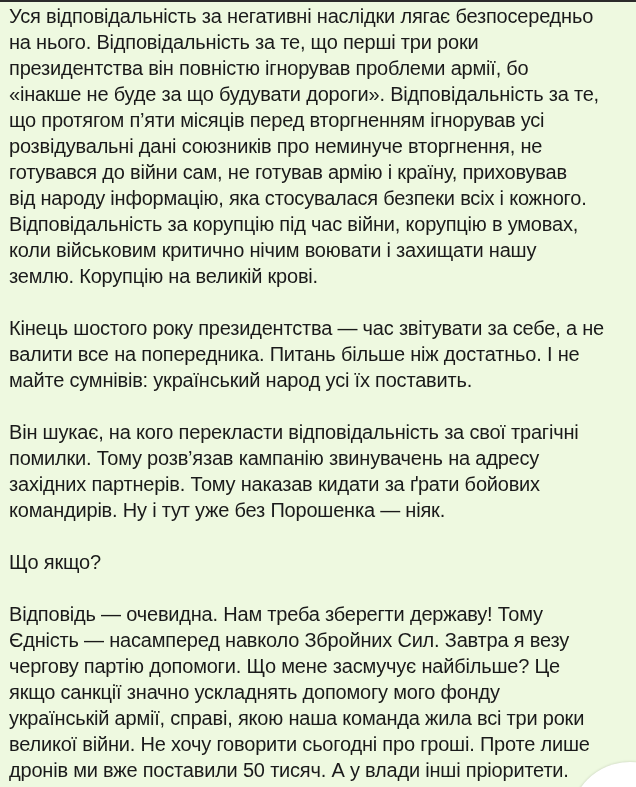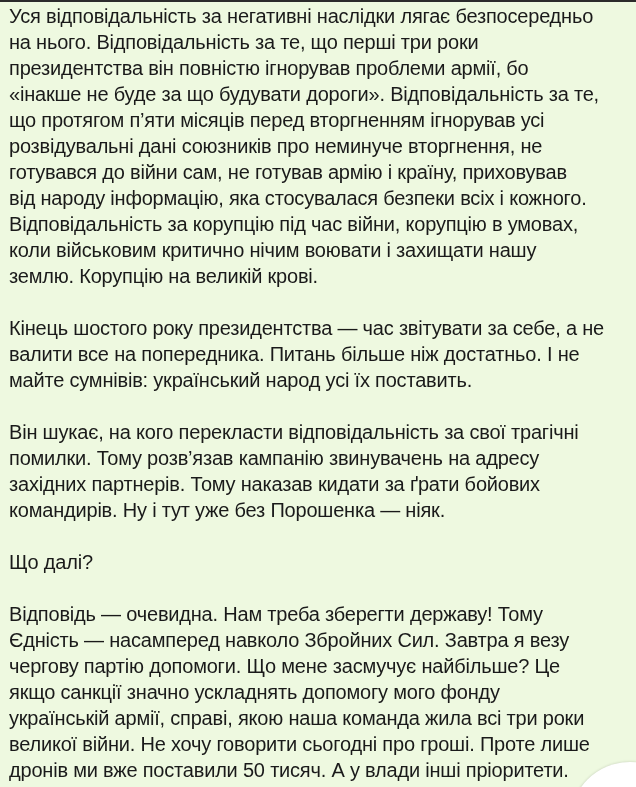--- a/index.html
+++ b/index.html
@@ -68,21 +68,21 @@
 Відповідальність за корупцію під час війни, корупцію в умовах,
 коли військовим критично нічим воювати і захищати нашу
 землю. Корупцію на великій крові.</div>
       <div class="paragraph">Кінець шостого року президентства — час звітувати за себе, а не
 валити все на попередника. Питань більше ніж достатньо. І не
 майте сумнівів: український народ усі їх поставить.</div>
       <div class="paragraph">Він шукає, на кого перекласти відповідальність за свої трагічні
 помилки. Тому розв’язав кампанію звинувачень на адресу
 західних партнерів. Тому наказав кидати за ґрати бойових
 командирів. Ну і тут уже без Порошенка — ніяк.</div>
-      <div class="paragraph">Що далі?</div>
+      <div class="paragraph">Що якщо?</div>
       <div class="paragraph">Відповідь — очевидна. Нам треба зберегти державу! Тому
 Єдність — насамперед навколо Збройних Сил. Завтра я везу
 чергову партію допомоги. Що мене засмучує найбільше? Це
 якщо санкції значно ускладнять допомогу мого фонду
 українській армії, справі, якою наша команда жила всі три роки
 великої війни. Не хочу говорити сьогодні про гроші. Проте лише
 дронів ми вже поставили 50 тисяч. А у влади інші пріоритети.</div>
     </div>
   <button class="scroll-down-button" aria-label="scroll down"></button>
 </div>

